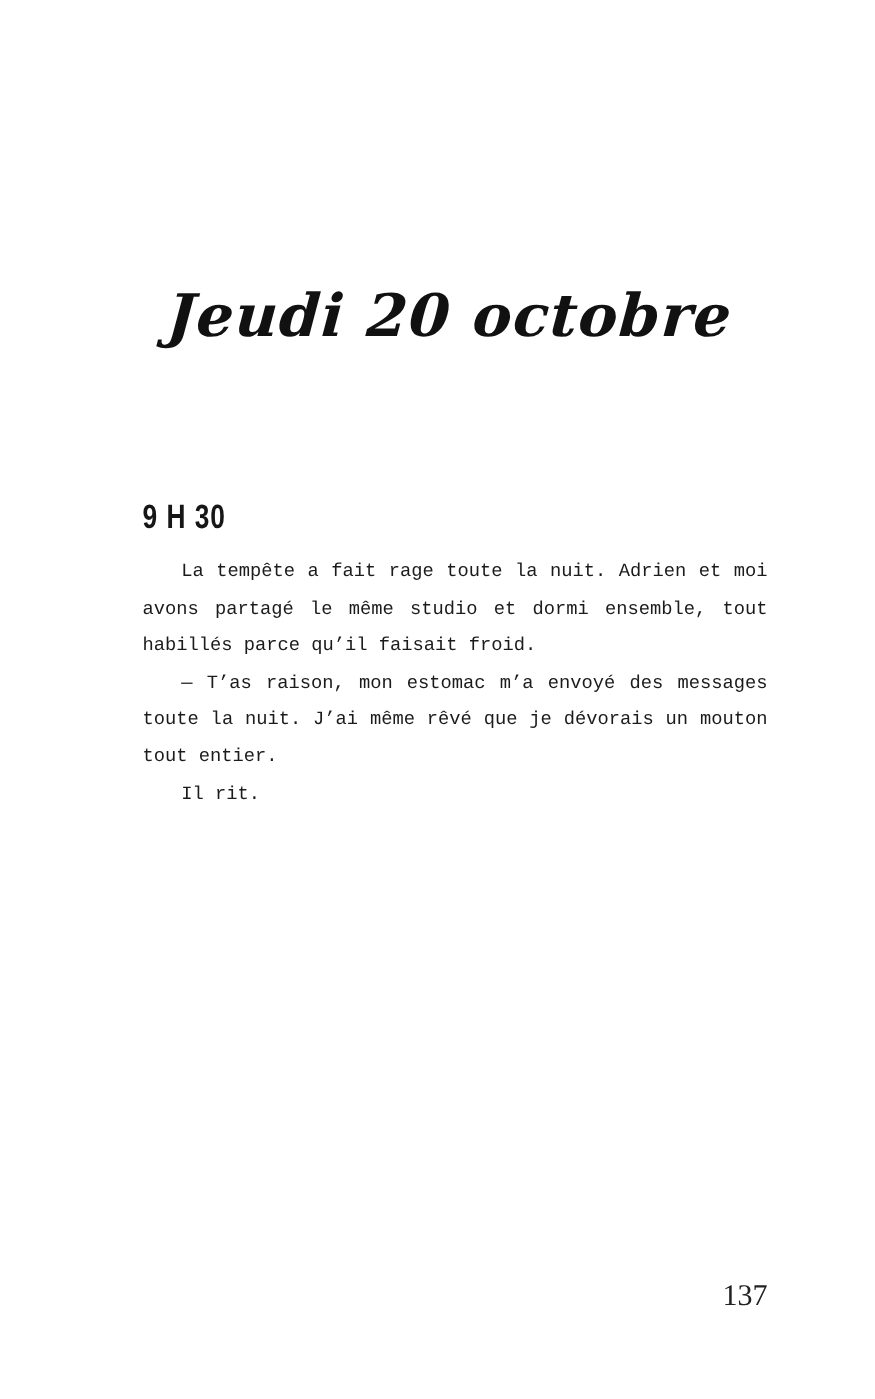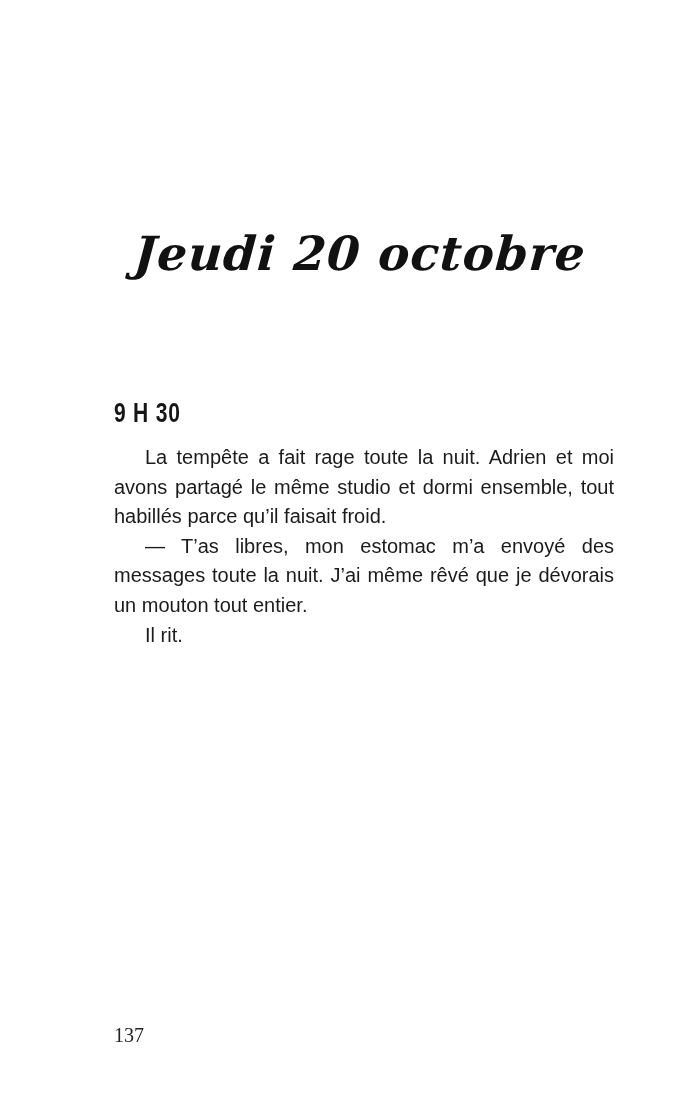--- a/index.html
+++ b/index.html
@@ -45,51 +45,51 @@
     color: #161616;
     transform: scaleX(0.78);
     transform-origin: left center;
     white-space: nowrap;
   }
   .page-body {
     position: absolute;
     top: 443px;
     left: 114px;
     width: 500px;
-    font-family: Liberation Sans, sans-serif;
-    font-size: 20px;
+    font-family: Liberation Mono, monospace;
+    font-size: 15px;
     line-height: 29.6px;
     text-align: justify;
     color: #1b1b1b;
   }
   .page-body p {
     text-indent: 31px;
     margin: 0;
   }
   .page-number {
     position: absolute;
     top: 1024px;
     left: 114px;
     width: 500px;
-    text-align: left;
+    text-align: right;
     font-family: "Liberation Serif", serif;
-    font-size: 20px;
+    font-size: 24px;
     color: #222222;
   }
 </style>
 </head>
 <body>
 
 <div class="book-page">
 
   <h1 class="chapter-title">Jeudi 20 octobre</h1>
 
   <h2 class="time-heading">9 H 30</h2>
 
   <main class="page-body">
     <p>La tempête a fait rage toute la nuit. Adrien et moi avons partagé le même studio et dormi ensemble, tout habillés parce qu’il faisait froid.</p>
-    <p>— T’as libres, mon estomac m’a envoyé des messages toute la nuit. J’ai même rêvé que je dévorais un mouton tout entier.</p>
+    <p>— T’as raison, mon estomac m’a envoyé des messages toute la nuit. J’ai même rêvé que je dévorais un mouton tout entier.</p>
     <p>Il rit.</p>
   </main>
 
   <div class="page-number">137</div>
 
 </div>
 
 </body></html>

